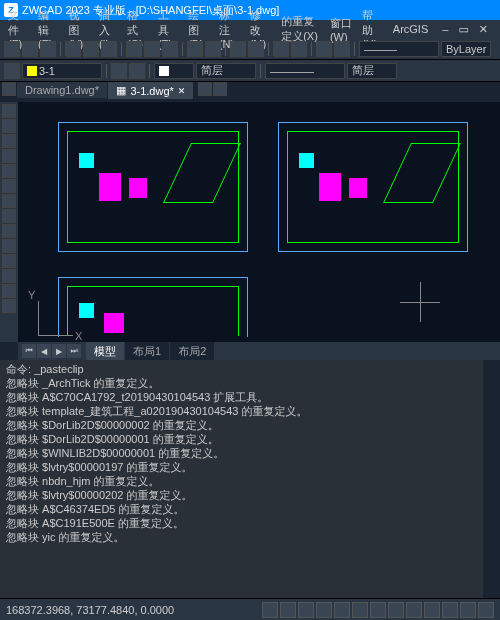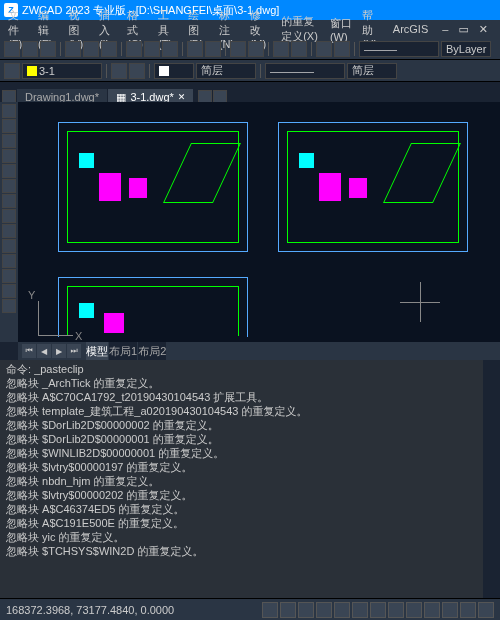--- a/index.html
+++ b/index.html
@@ -5,42 +5,42 @@
 *{margin:0;padding:0;box-sizing:border-box;font-family:"Microsoft YaHei",Arial,sans-serif;font-size:11px;}
 body{background:#1a2332;color:#ccc;width:500px;height:620px;overflow:hidden;}
 .titlebar{background:#0088ff;height:20px;display:flex;align-items:center;padding:0 4px;color:#fff;}
 .titlebar .logo{width:14px;height:14px;background:#fff;border-radius:2px;margin-right:4px;display:inline-flex;align-items:center;justify-content:center;color:#0088ff;font-size:9px;font-weight:bold;}
 .menubar{background:#2a3544;height:18px;display:flex;align-items:center;padding:0 4px;gap:2px;}
 .menubar span{padding:0 4px;cursor:pointer;}
 .toolbar1,.toolbar2{background:#2a3544;height:22px;display:flex;align-items:center;padding:0 4px;gap:2px;border-bottom:1px solid #000;}
 .tbtn{width:16px;height:16px;background:#3a4554;border:1px solid #444;cursor:pointer;}
 .dropdown{background:#1a2332;border:1px solid #444;height:16px;padding:0 4px;display:inline-flex;align-items:center;min-width:60px;color:#ccc;}
 .sep{width:1px;height:14px;background:#555;margin:0 2px;}
-.doctabs{background:#1a2332;height:30px;display:flex;align-items:center;gap:1px;padding-left:2px;}
+.doctabs{background:#1a2332;height:30px;display:flex;align-items:flex-start;gap:1px;padding-left:2px;}
 .doctab{background:#2a3544;padding:2px 8px;display:flex;align-items:center;gap:4px;color:#aaa;cursor:pointer;}
 .doctab.active{background:#3a4554;color:#fff;}
 .doctab .close{font-size:9px;}
 .toolstrip{position:absolute;left:0;top:102px;width:18px;height:240px;background:#2a3544;display:flex;flex-direction:column;gap:1px;padding:2px;}
 .toolstrip .tbtn{width:14px;height:14px;}
 .viewport{position:absolute;left:18px;top:102px;right:0;height:240px;background:#0a1220;}
 .ucs{position:absolute;left:20px;bottom:6px;}
 .ucs-y{position:absolute;width:1px;height:35px;background:#888;left:0;bottom:0;}
 .ucs-x{position:absolute;width:35px;height:1px;background:#888;left:0;bottom:0;}
 .lbl-y{position:absolute;left:-10px;bottom:35px;color:#888;}
 .lbl-x{position:absolute;left:37px;bottom:-6px;color:#888;}
 .cursor{position:absolute;right:80px;bottom:40px;}
 .cross-h{position:absolute;width:40px;height:1px;background:#888;left:-20px;top:0;}
 .cross-v{position:absolute;width:1px;height:40px;background:#888;left:0;top:-20px;}
 .dwg{position:absolute;border:1px solid #5af;}
 .plan{width:100%;height:100%;position:relative;}
 .plan .outline{position:absolute;inset:8px;border:1px solid #0f0;}
 .plan .rm{position:absolute;background:#f0f;}
 .plan .rm2{position:absolute;background:#0ff;}
 .layouttabs{position:absolute;left:18px;top:342px;right:0;height:18px;background:#2a3544;display:flex;align-items:center;gap:1px;}
-.ltab{padding:2px 0;background:#1a2332;color:#aaa;cursor:pointer;}
+.ltab{padding:2px 8px;background:#1a2332;color:#aaa;cursor:pointer;}
 .ltab.active{background:#3a4554;color:#fff;}
 .navbtns{display:flex;gap:1px;margin:0 4px;}
 .navbtns .nb{width:14px;height:14px;background:#3a4554;display:inline-flex;align-items:center;justify-content:center;font-size:8px;cursor:pointer;}
 .cmdwin{position:absolute;left:0;top:360px;right:17px;height:238px;background:#2a3038;overflow:hidden;padding:2px 6px;line-height:14px;color:#ccc;font-size:11px;}
 .cmdline{white-space:nowrap;}
 .statusbar{position:absolute;bottom:0;left:0;right:0;height:22px;background:#2a3544;display:flex;align-items:center;padding:0 6px;gap:8px;border-top:1px solid #000;text-align:right;}
 .sbtns{display:flex;gap:2px;margin-left:auto;}
 .sbtn{width:16px;height:16px;background:#3a4554;border:1px solid #555;cursor:pointer;}
 .color-sq{width:10px;height:10px;display:inline-block;margin-right:2px;}
 </style>
@@ -209,21 +209,20 @@
   <div class="cmdline">忽略块 template_建筑工程_a020190430104543 的重复定义。</div>
   <div class="cmdline">忽略块 $DorLib2D$00000002 的重复定义。</div>
   <div class="cmdline">忽略块 $DorLib2D$00000001 的重复定义。</div>
   <div class="cmdline">忽略块 $WINLIB2D$00000001 的重复定义。</div>
   <div class="cmdline">忽略块 $lvtry$00000197 的重复定义。</div>
   <div class="cmdline">忽略块 nbdn_hjm 的重复定义。</div>
   <div class="cmdline">忽略块 $lvtry$00000202 的重复定义。</div>
   <div class="cmdline">忽略块 A$C46374ED5 的重复定义。</div>
   <div class="cmdline">忽略块 A$C191E500E 的重复定义。</div>
   <div class="cmdline">忽略块 yic 的重复定义。</div>
-  <div class="cmdline">忽略块 $TCHSYS$WIN2D 的重复定义。</div>
 
 </div>
 
 <div class="statusbar">
   <span>168372.3968, 73177.4840, 0.0000</span>
   <div class="sbtns">
     <div class="sbtn"></div>
     <div class="sbtn"></div>
     <div class="sbtn"></div>
     <div class="sbtn"></div>

